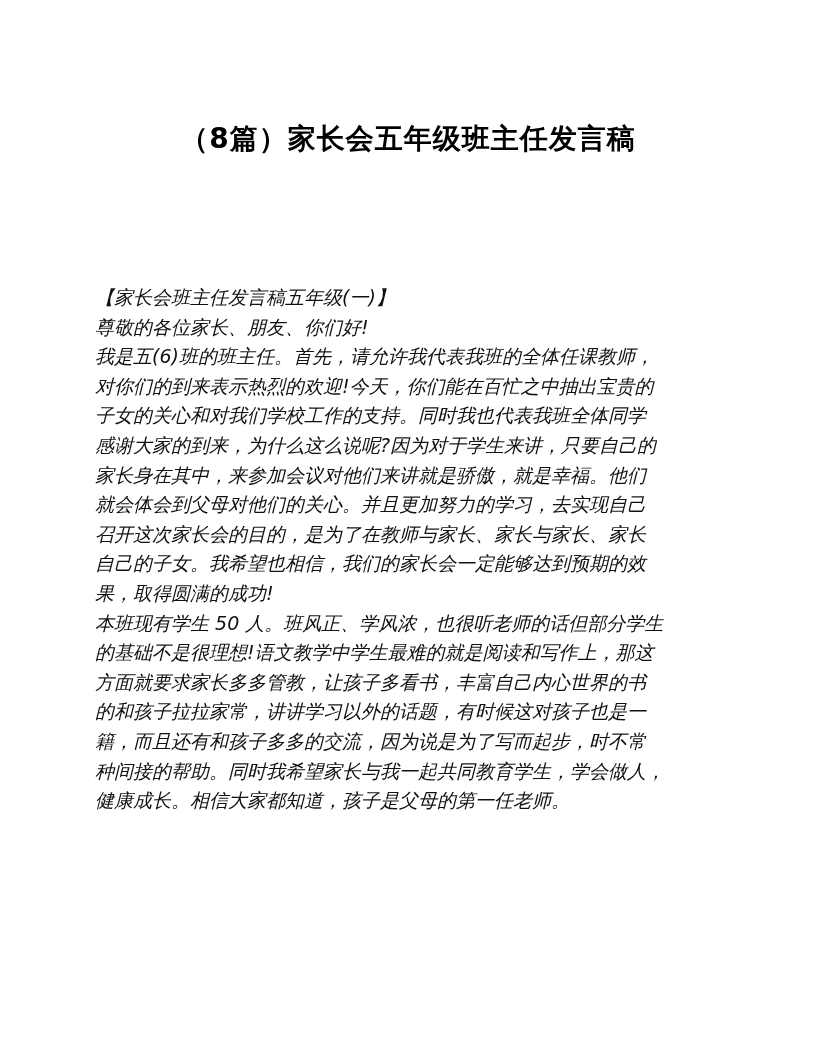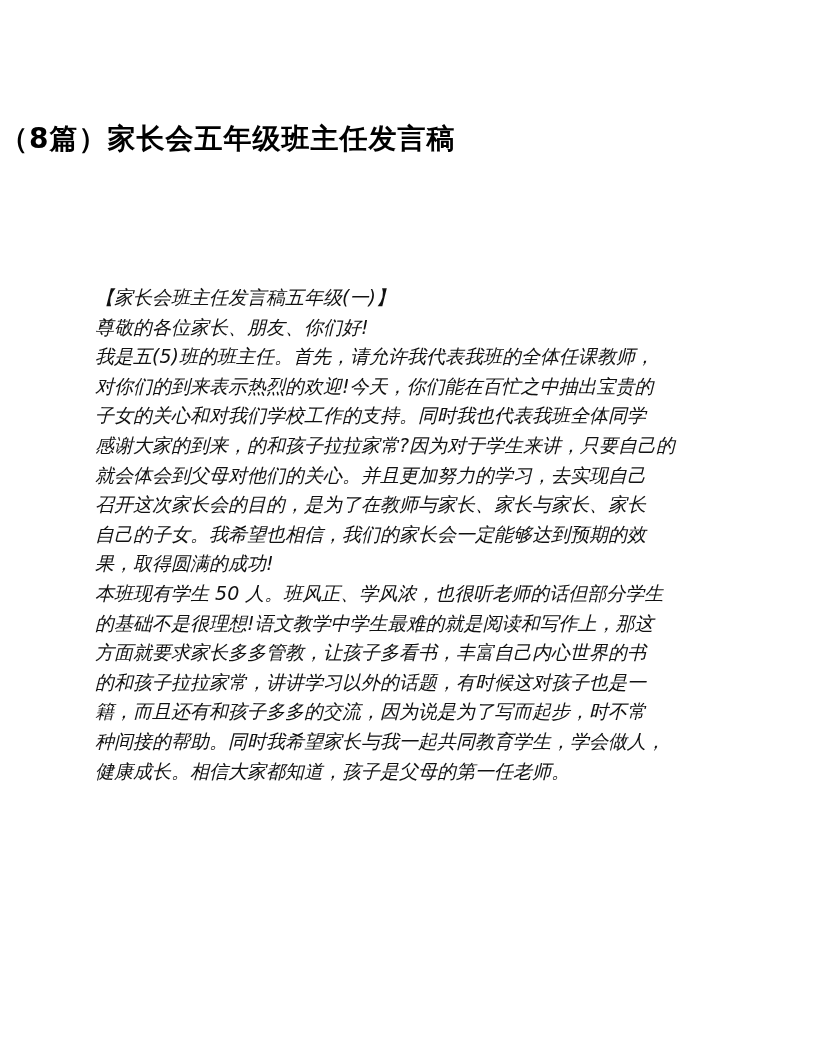--- a/index.html
+++ b/index.html
@@ -15,21 +15,21 @@
     overflow: hidden;
     font-family: "DejaVu Sans", "Liberation Sans", sans-serif;
     color: #111111;
   }
   .doc-title {
     position: absolute;
     top: 120px;
     left: 0;
     width: 100%;
     margin: 0;
-    text-align: left;
+    text-align: center;
     font-size: 28px;
     font-weight: bold;
     line-height: 38px;
     letter-spacing: 1px;
     color: #000000;
   }
   .doc-body {
     position: absolute;
     top: 283px;
     left: 95px;
@@ -44,24 +44,25 @@
   }
 </style>
 </head>
 <body>
 
 <div class="page">
   <h1 class="doc-title">（8篇）家长会五年级班主任发言稿</h1>
   <div class="doc-body">
       <div class="line">【家长会班主任发言稿五年级(一)】</div>
       <div class="line">尊敬的各位家长、朋友、你们好!</div>
-      <div class="line">我是五(5)班的班主任。首先，请允许我代表我班的全体任课教师，</div>
+      <div class="line">我是五(6)班的班主任。首先，请允许我代表我班的全体任课教师，</div>
       <div class="line">对你们的到来表示热烈的欢迎!今天，你们能在百忙之中抽出宝贵的</div>
       <div class="line">子女的关心和对我们学校工作的支持。同时我也代表我班全体同学</div>
-      <div class="line">感谢大家的到来，的和孩子拉拉家常?因为对于学生来讲，只要自己的</div>
+      <div class="line">感谢大家的到来，为什么这么说呢?因为对于学生来讲，只要自己的</div>
+      <div class="line">家长身在其中，来参加会议对他们来讲就是骄傲，就是幸福。他们</div>
       <div class="line">就会体会到父母对他们的关心。并且更加努力的学习，去实现自己</div>
       <div class="line">召开这次家长会的目的，是为了在教师与家长、家长与家长、家长</div>
       <div class="line">自己的子女。我希望也相信，我们的家长会一定能够达到预期的效</div>
       <div class="line">果，取得圆满的成功!</div>
       <div class="line">本班现有学生 50 人。班风正、学风浓，也很听老师的话但部分学生</div>
       <div class="line">的基础不是很理想!语文教学中学生最难的就是阅读和写作上，那这</div>
       <div class="line">方面就要求家长多多管教，让孩子多看书，丰富自己内心世界的书</div>
       <div class="line">的和孩子拉拉家常，讲讲学习以外的话题，有时候这对孩子也是一</div>
       <div class="line">籍，而且还有和孩子多多的交流，因为说是为了写而起步，时不常</div>
       <div class="line">种间接的帮助。同时我希望家长与我一起共同教育学生，学会做人，</div>

